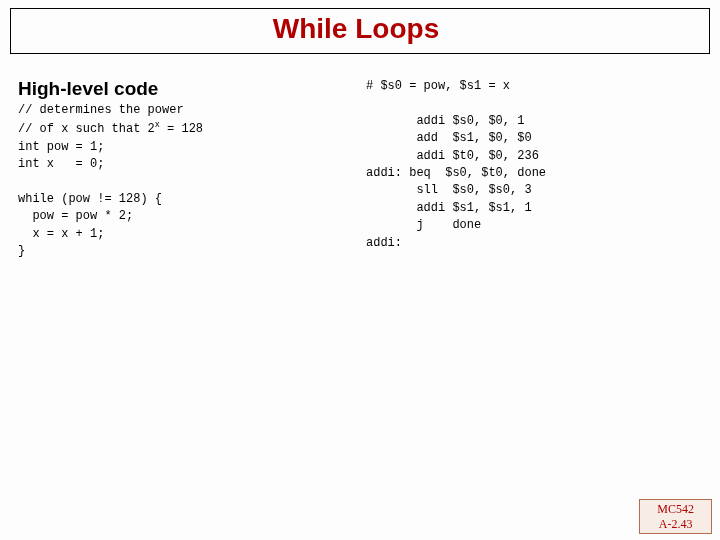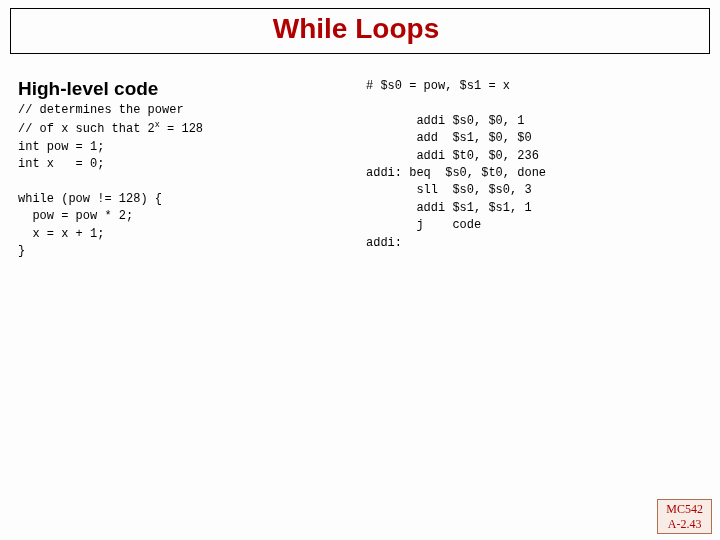--- a/index.html
+++ b/index.html
@@ -47,21 +47,21 @@
   .footer {
     position: absolute;
     bottom: 6px;
     right: 8px;
     border: 1px solid #b07050;
     background: #f7ede6;
     font-family: "Comic Sans MS", cursive;
     color: #b00000;
     font-size: 12px;
     text-align: center;
-    padding: 2px 8px;
+    padding: 2px 17px;
     line-height: 1.2;
   }
   sup { font-size: 0.7em; }
 </style>
 </head>
 <body>
 
 <div class="title-box">
   <span class="title">While Loops</span>
 </div>
@@ -81,21 +81,21 @@
   </div>
   <div class="col">
     <div class="code"><span># $s0 = pow, $s1 = x</span>
 <span></span>
 <span>       addi $s0, $0, 1</span>
 <span>       add  $s1, $0, $0</span>
 <span>       addi $t0, $0, 236</span>
 <span>addi: beq  $s0, $t0, done</span>
 <span>       sll  $s0, $s0, 3</span>
 <span>       addi $s1, $s1, 1</span>
-<span>       j    code</span>
+<span>       j    done</span>
 <span>addi:</span></div>
   </div>
 </div>
 
 <div class="footer">
   <div>MC542</div>
   <div>A-2.43</div>
 </div>
 
 </body></html>

